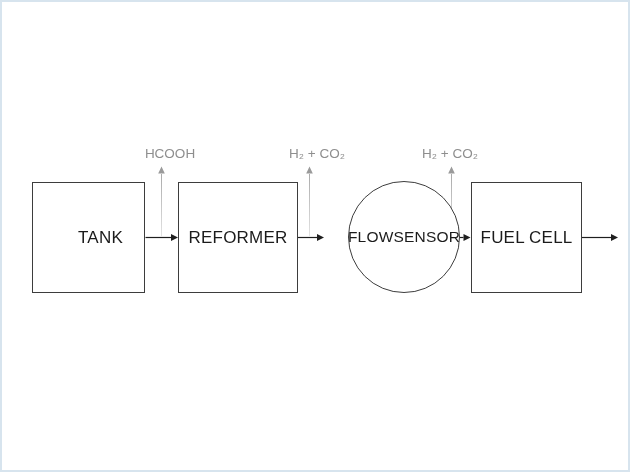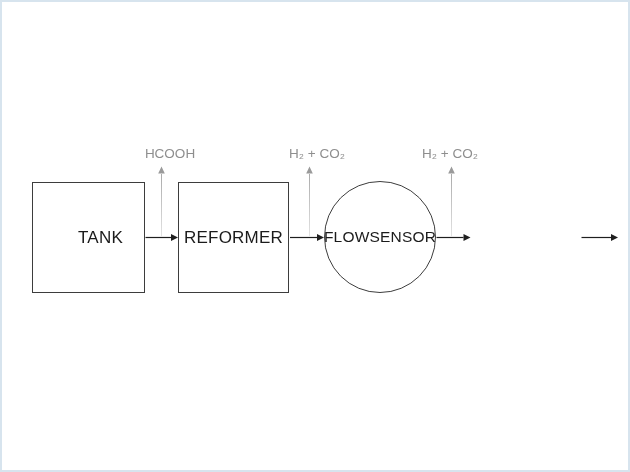--- a/index.html
+++ b/index.html
@@ -32,21 +32,21 @@
     align-items: center;
     justify-content: center;
     box-sizing: border-box;
   }
   .node-label {
     color: #1b1b1b;
     font-size: 17px;
     letter-spacing: 0.2px;
     white-space: nowrap;
   }
-  .node.circle { border-radius: 50%; }
+  .node.circle { border-radius: 50%; margin-left: 24px; }
   .node.circle .node-label { font-size: 15.5px; }
   .vent-label {
     position: absolute;
     top: 144px;
     transform: translateX(-50%);
     color: #8e8e8e;
     font-size: 13.5px;
     white-space: nowrap;
   }
 </style>
@@ -91,28 +91,31 @@
     <g>
       <line x1="451.5" y1="236.5" x2="451.5" y2="174" stroke="url(#ventFade)" stroke-width="1"></line>
       <polygon points="448.2,173.5 451.5,166.5 454.8,173.5" fill="#9a9a9a"></polygon>
     </g>
   </svg>
 
   <div class="node rect" style="left:30px; top:180px; width:113px; height:111px;padding-left:24px;">
     <span class="node-label">TANK</span>
   </div>
 
-  <div class="node rect" style="left:176px; top:180px; width:111px; height:111px;">
+  <div class="node rect" style="left:176px; top:180px; width:120px; height:111px;">
     <span class="node-label">REFORMER</span>
   </div>
 
   <div class="node circle" style="left:322px; top:179px; width:112px; height:112px;">
     <span class="node-label">FLOWSENSOR</span>
   </div>
 
+  <div class="node rect" style="left:469px; top:180px; width:111px; height:111px;">
+    <span class="node-label">FUEL CELL</span>
+  </div>
 
   <div class="vent-label" style="left:160px;margin-left:8px;">HCOOH</div>
 
   <div class="vent-label" style="left:315px;">H₂ + CO₂</div>
 
   <div class="vent-label" style="left:448px;">H₂ + CO₂</div>
 
 </div>
 
 </body></html>

